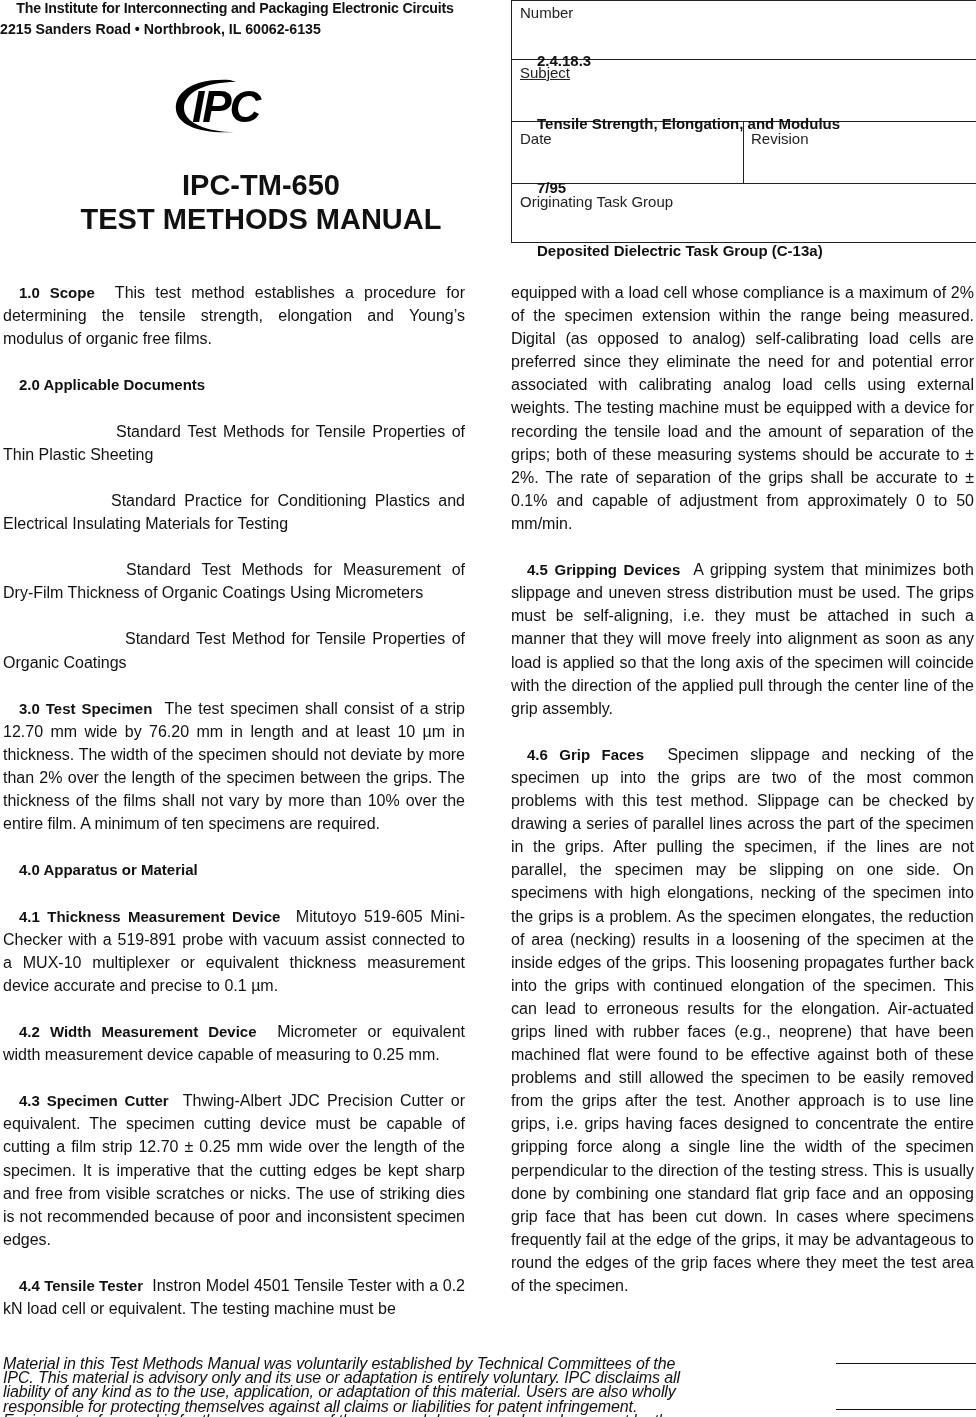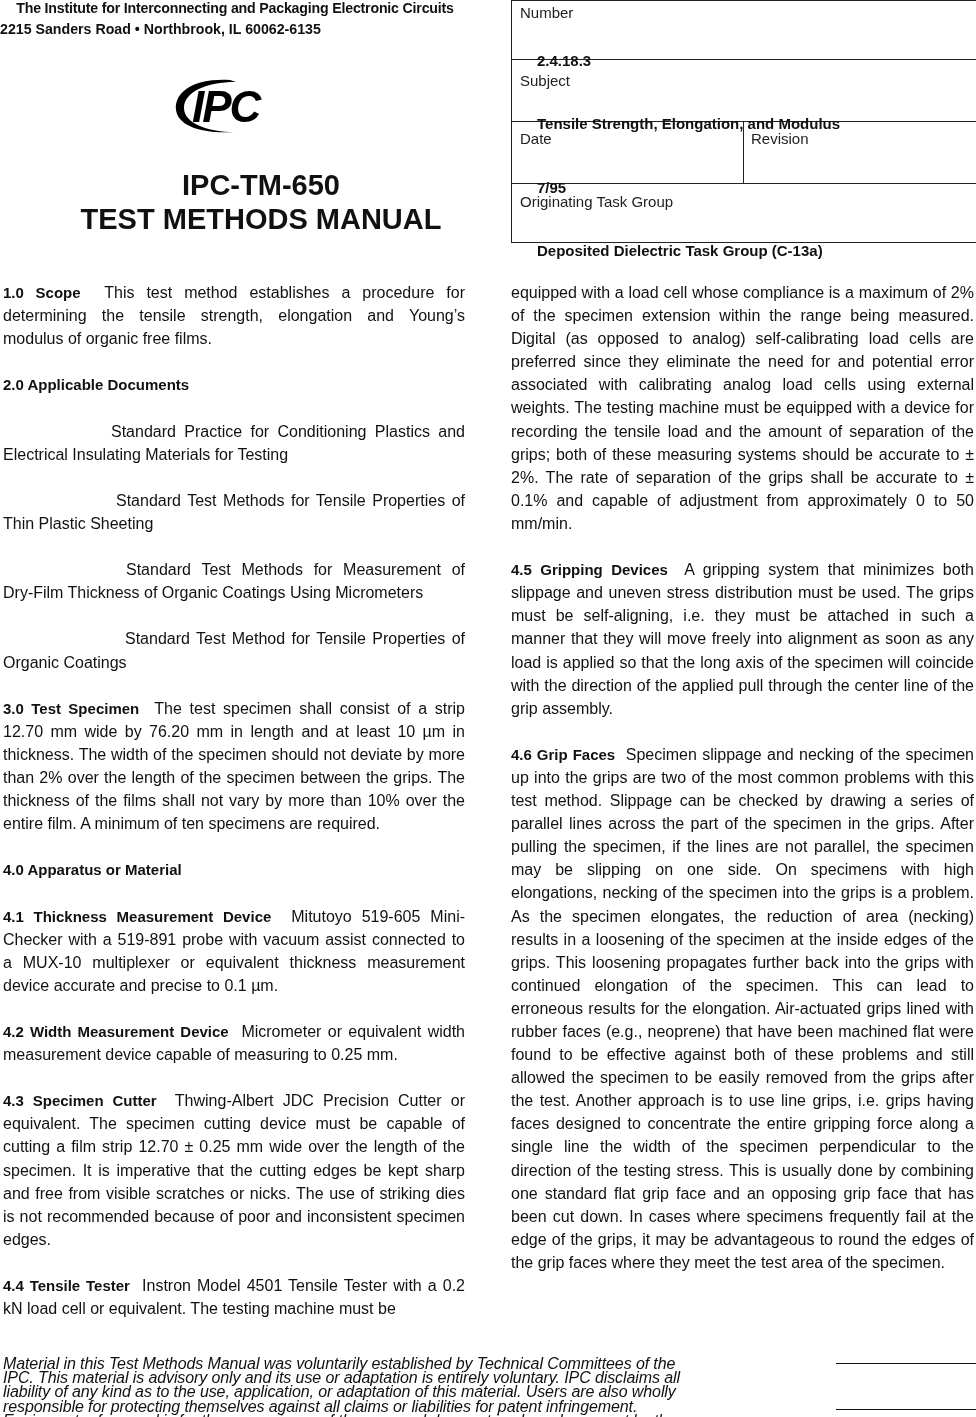--- a/index.html
+++ b/index.html
@@ -17,21 +17,21 @@
   .hbox { left: 511px; top: 0; width: 513px; height: 243px; border: 1px solid #222; box-sizing: border-box; }
   .hrow { position: absolute; left: 0; width: 100%; box-sizing: border-box; }
   .hrow.b { border-bottom: 1px solid #222; }
   .hlabel { position: absolute; left: 8px; font-size: 15px; color: #222; }
   .hval { position: absolute; left: 25px; font-size: 15px; font-weight: bold; margin-top: 24px; }
   .hdivider { position: absolute; left: 231px; top: 0; bottom: 0; border-left: 1px solid #222; }
 
   
   .col { position: absolute; top: 281px; font-size: 16px; line-height: 23.1px; text-align: justify; }
   .col p { margin: 0 0 23.1px 0; }
-  .col .h { font-weight: bold; font-size: 15px; }
+  .col .h { font-weight: bold; font-size: 15px; margin-left: 16px; }
   .left { left: 3px; width: 462px; }
   .right { left: 511px; width: 463px; }
   .doc-indent { display: inline-block; width: 108px; }
 
   
   .footer { left: 3px; top: 1357px; width: 700px; font-style: italic; font-size: 16px; line-height: 14.2px; letter-spacing: -0.1px; }
   .rule { left: 836px; width: 140px; border-top: 1.5px solid #111; }
 </style>
 </head>
 <body>
@@ -50,21 +50,21 @@
   <div>IPC-TM-650</div>
   <div>TEST METHODS MANUAL</div>
 </div>
 
 <div class="abs hbox">
   <div class="hrow b" style="top:0;height:59px;">
     <span class="hlabel" style="top:3px;">Number</span>
     <span class="hval" style="top:27px;">2.4.18.3</span>
   </div>
   <div class="hrow b" style="top:59px;height:62px;">
-    <span class="hlabel" style="top:12px;">Subject</span>
+    <span class="hlabel" style="top:4px;text-decoration:underline;">Subject</span>
     <span class="hval" style="top:31px;">Tensile Strength, Elongation, and Modulus</span>
   </div>
   <div class="hrow b" style="top:121px;height:62px;">
     <span class="hlabel" style="top:8px;">Date</span>
     <span class="hval" style="top:33px;">7/95</span>
     <div class="hdivider"></div>
     <span class="hlabel" style="top:8px;left:239px;">Revision</span>
     <span class="hval" style="top:33px;left:256px;"></span>
   </div>
   <div class="hrow" style="top:183px;height:59px;">
@@ -74,22 +74,22 @@
 </div>
 
 <div class="col left">
   <p>
     <span class="h">1.0  Scope</span>&nbsp;
     <span>This test method establishes a procedure for determining the tensile strength, elongation and Young’s modulus of organic free films.</span>
   </p>
   <p>
     <span class="h">2.0  Applicable Documents</span>
   </p>
+  <p><span class="doc-indent" style="width:113px"></span><span>Standard Test Methods for Tensile Properties of Thin Plastic Sheeting</span></p>
   <p><span class="doc-indent"></span><span>Standard Practice for Conditioning Plastics and Electrical Insulating Materials for Testing</span></p>
-  <p><span class="doc-indent" style="width:113px"></span><span>Standard Test Methods for Tensile Properties of Thin Plastic Sheeting</span></p>
   <p><span class="doc-indent" style="width:123px"></span><span>Standard Test Methods for Measurement of Dry-Film Thickness of Organic Coatings Using Micrometers</span></p>
   <p><span class="doc-indent" style="width:122px"></span><span>Standard Test Method for Tensile Properties of Organic Coatings</span></p>
   <p>
     <span class="h">3.0  Test Specimen</span>&nbsp;
     <span>The test specimen shall consist of a strip 12.70 mm wide by 76.20 mm in length and at least 10 µm in thickness. The width of the specimen should not deviate by more than 2% over the length of the specimen between the grips. The thickness of the films shall not vary by more than 10% over the entire film. A minimum of ten specimens are required.</span>
   </p>
   <p>
     <span class="h">4.0  Apparatus or Material</span>
   </p>
   <p>

